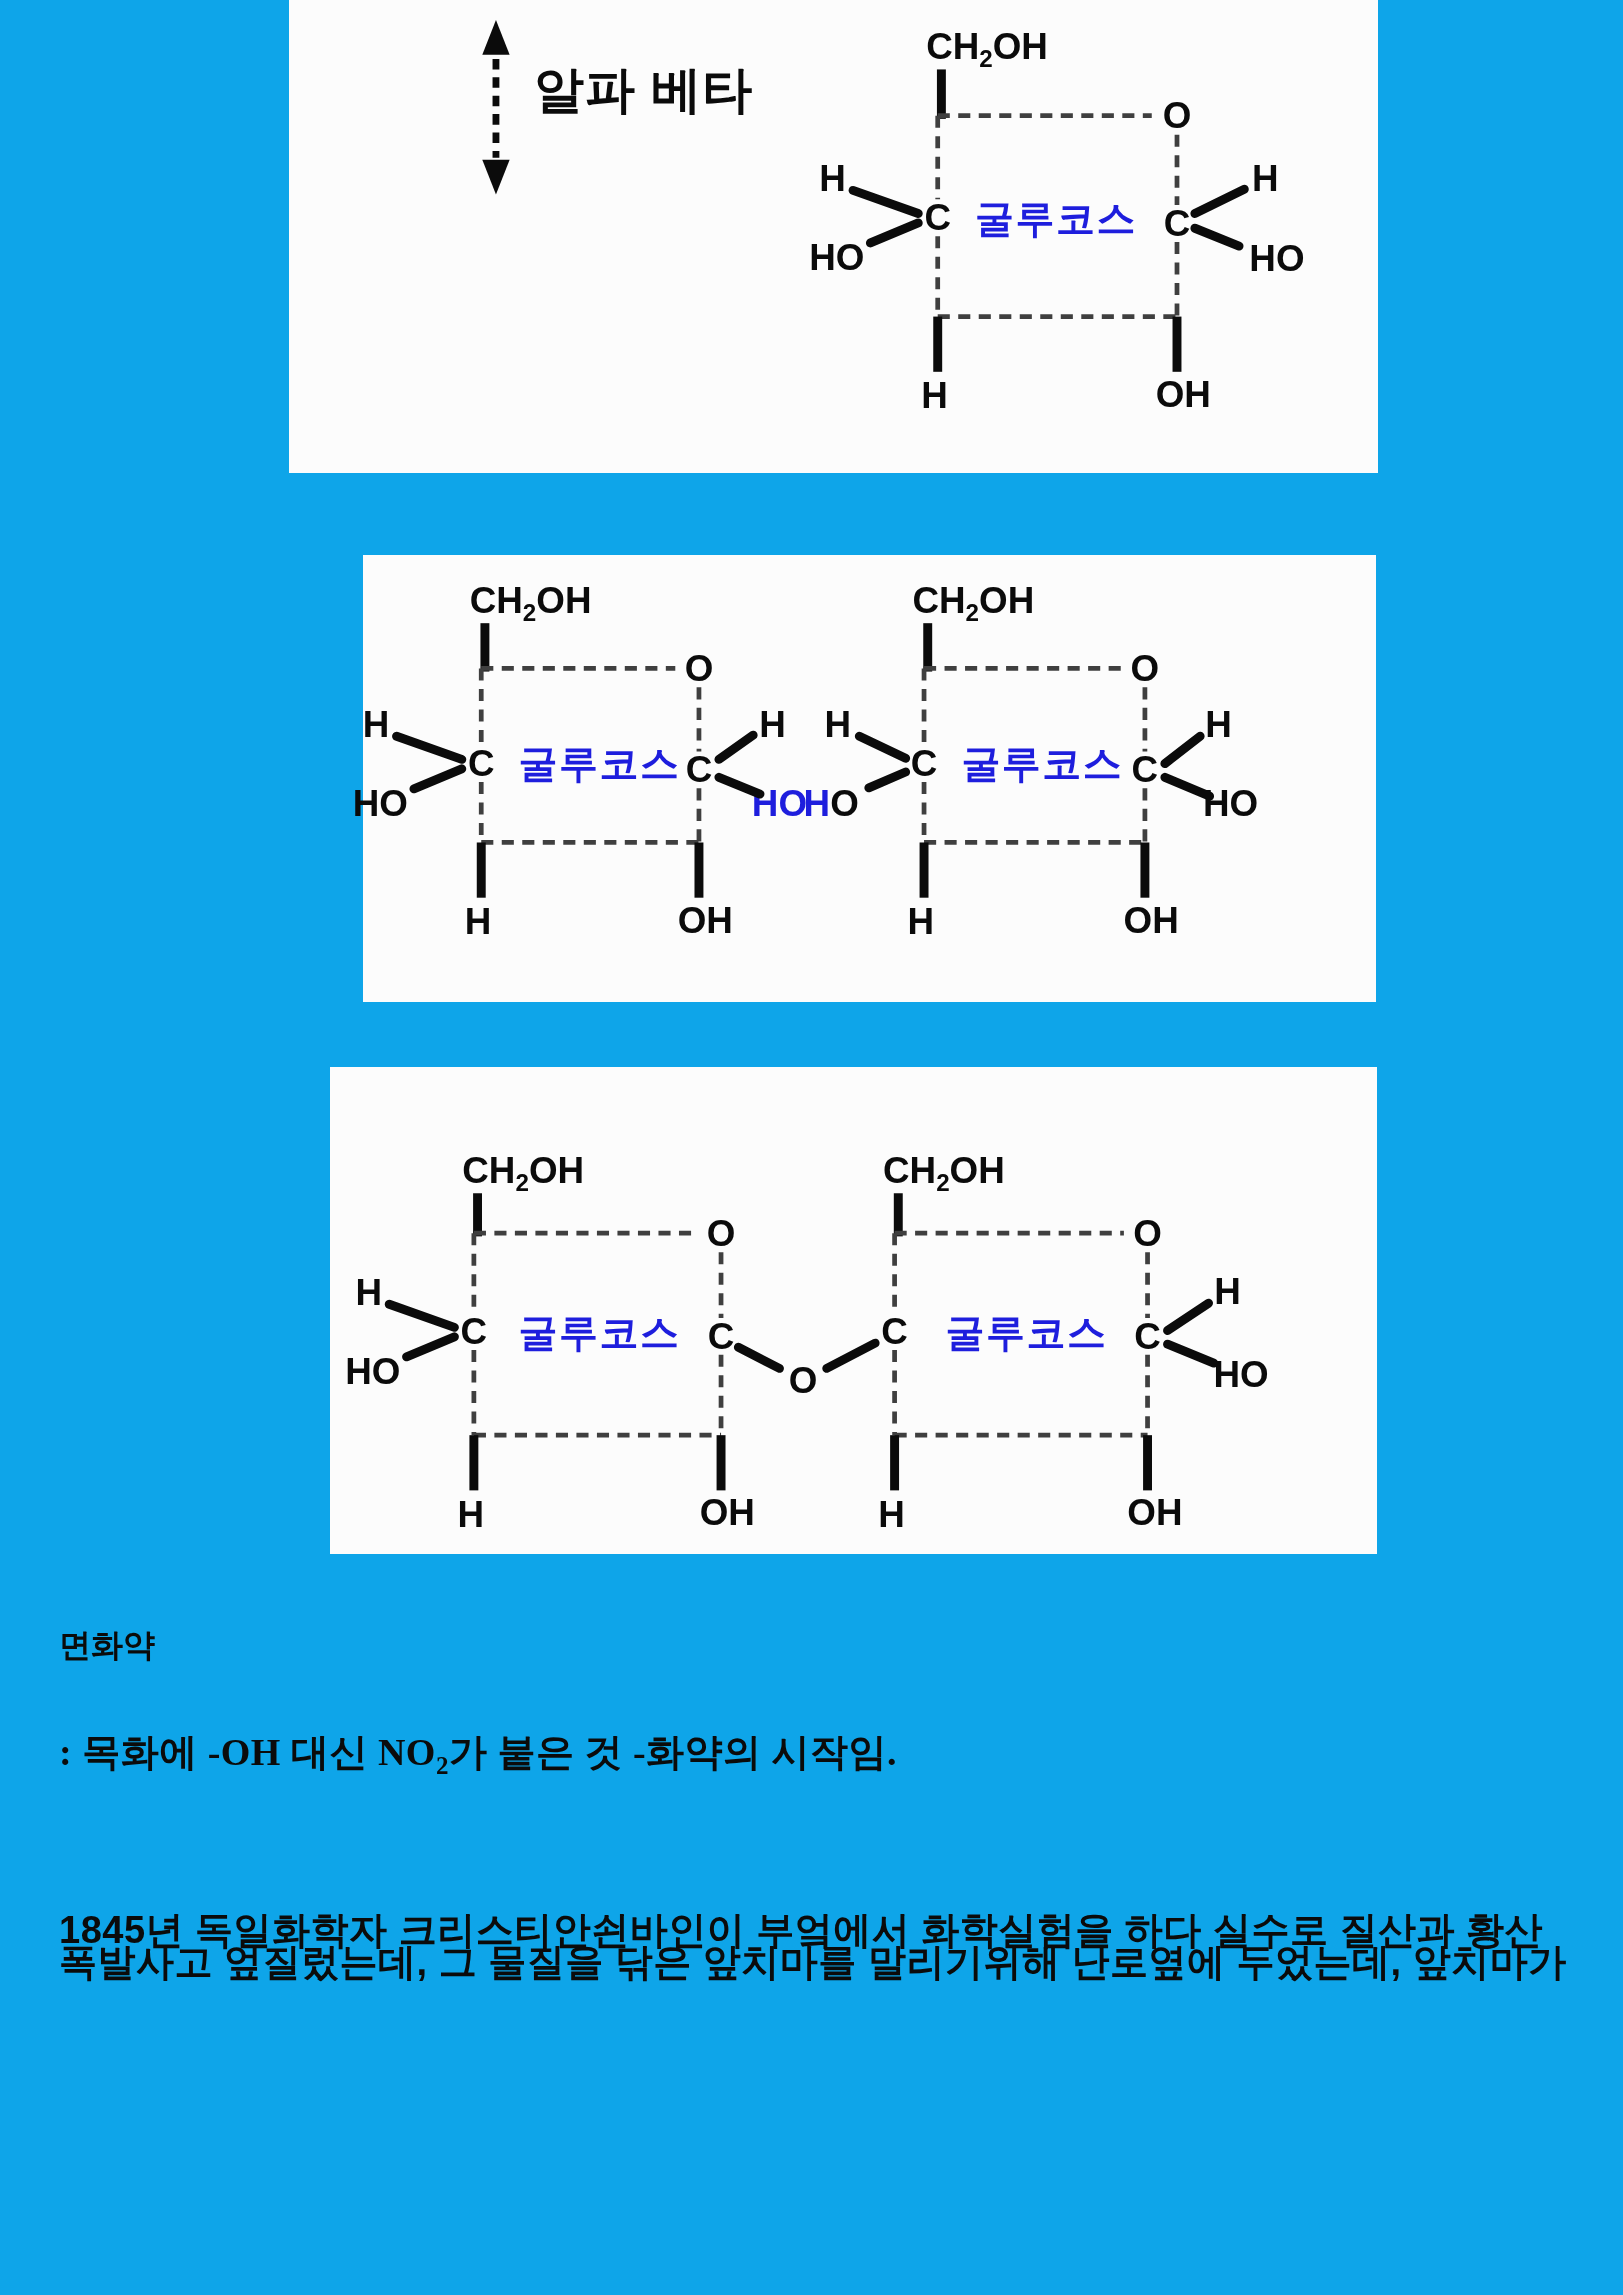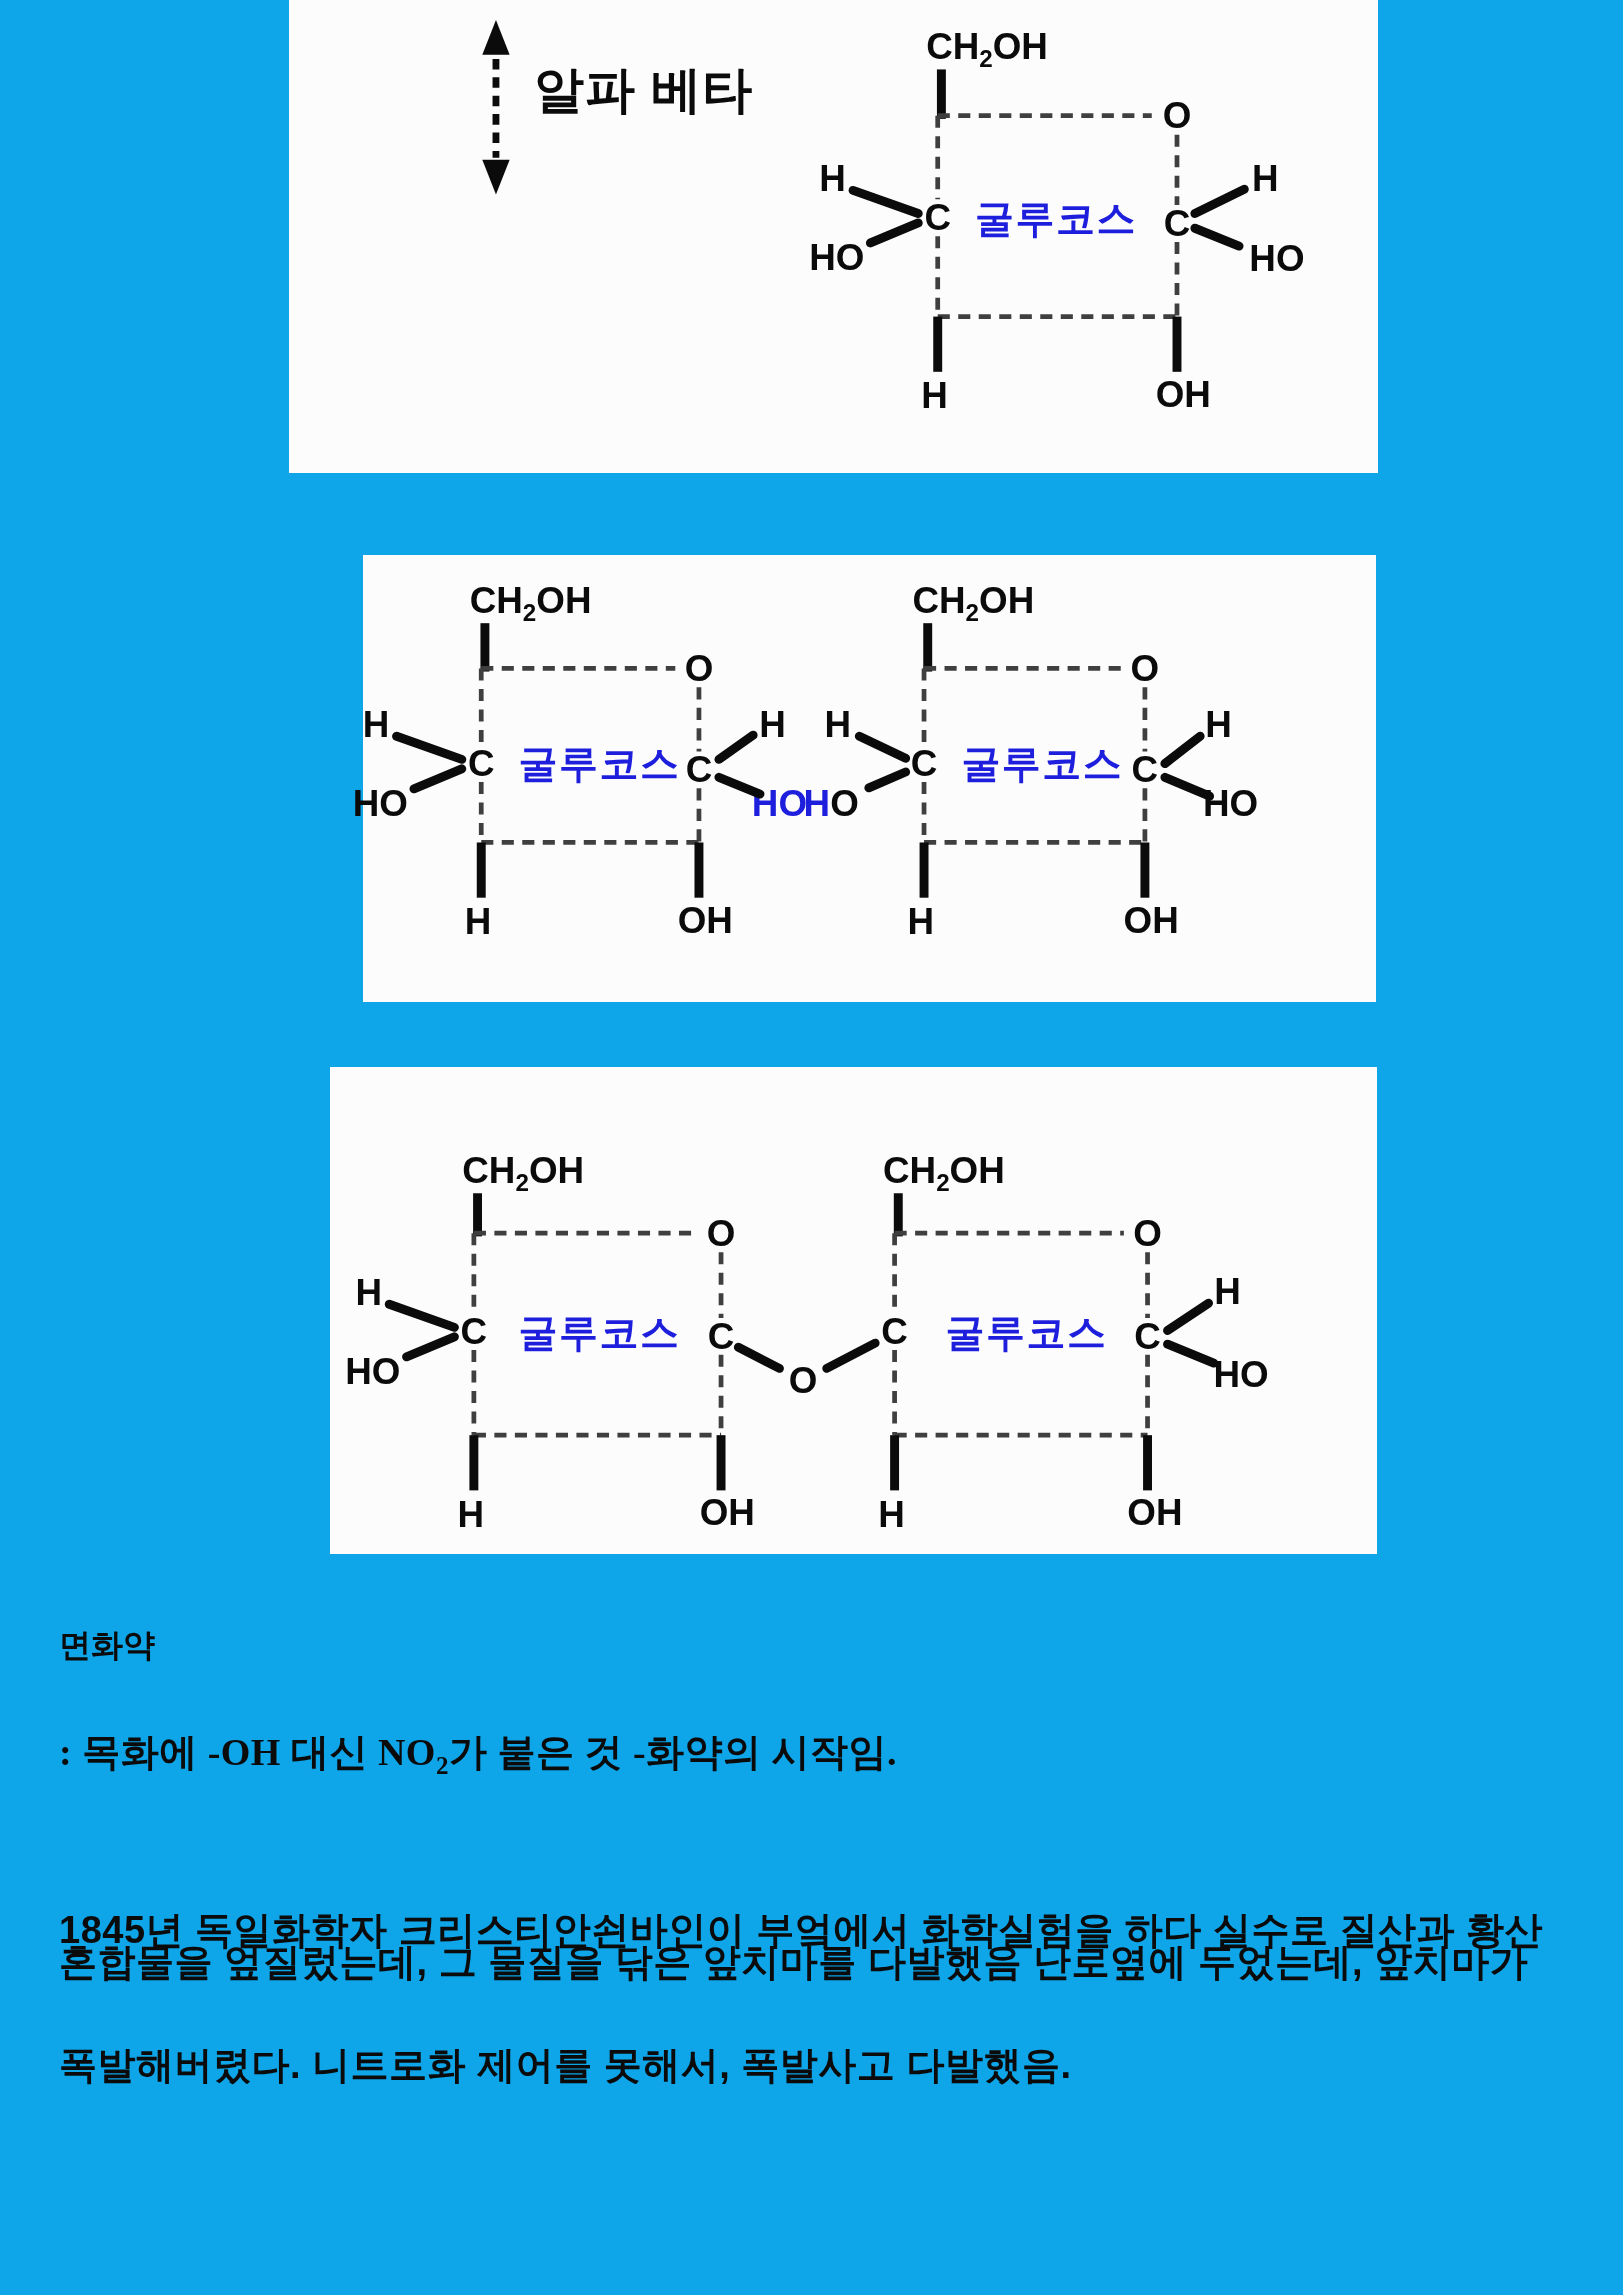--- a/index.html
+++ b/index.html
@@ -189,17 +189,16 @@
       <text class="atom ctr" x="2196" y="2877">OH</text>
       <text class="glu" x="1952" y="2534">굴루코스</text>
     </g>
   </svg>
 
   <div class="h1">면화약</div>
 
   <div class="ln ln1"><span>: 목화에 -OH 대신 NO</span><sub>2</sub><span>가 붙은 것 -화약의 시작임.</span></div>
 
   <div class="ln ln2">1845년 독일화학자 크리스티안쇤바인이 부엌에서 화학실험을 하다 실수로 질산과 황산</div>
-  <div class="ln ln3">혼합물을 엎질렀는데, 그 물질을 닦은 앞치마를 다발했음 난로옆에 두었는데, 앞치마가</div>
-  <div class="ln ln4">폭발해버렸다. 니트로화 제어를 못해서, 폭발사고 다발했음.</div>
+  <div class="ln ln3">폭발사고 엎질렀는데, 그 물질을 닦은 앞치마를 말리기위해 난로옆에 두었는데, 앞치마가</div>
 
 </div>
 
 
 </body></html>

